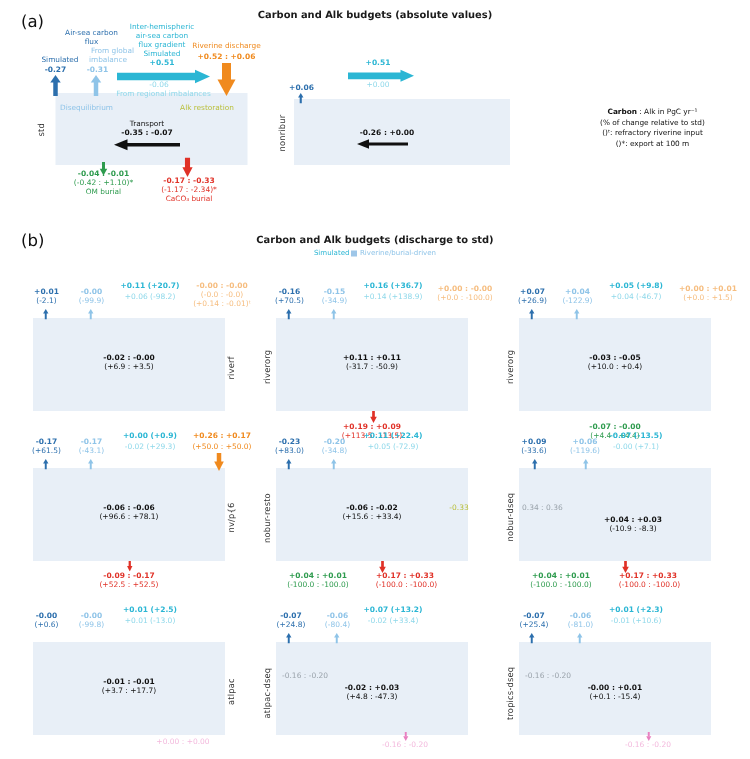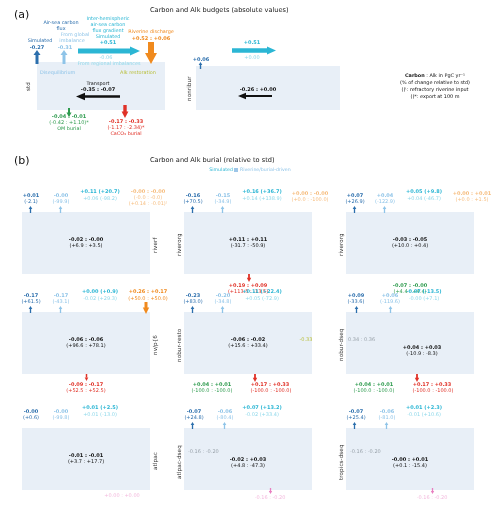--- a/index.html
+++ b/index.html
@@ -1,20 +1,20 @@
 <!DOCTYPE html>
 <html><head>
 <meta charset="utf-8">
 <style>
   html,body{margin:0;padding:0;background:#fff;}
   body{width:500px;height:506px;position:relative;
        font-family:"DejaVu Sans","Liberation Sans",sans-serif;
        color:#222;overflow:hidden;}
   .abs{position:absolute;}
-  .ttl{font-size:6.6px;color:#1a1a1a;}
+  .ttl{font-size:6.6px;color:#1a1a1a;text-align:center;font-weight:bold;}
   .panel-letter{font-size:11px;color:#111;}
   .box{position:absolute;background:#e8eff7;}
   .rowlab{position:absolute;font-size:5.6px;color:#333;
           writing-mode:vertical-rl;transform:rotate(180deg);
           text-align:center;letter-spacing:.1px;}
   .num{position:absolute;font-size:5px;line-height:1.22;white-space:nowrap;text-align:center;}
   .num b{font-weight:bold;}
   .blue{color:#2c6fad;} .lblue{color:#8fc4e8;} .cyan{color:#2bb6d4;}
   .lcyan{color:#8fd8ea;} .orange{color:#f08a1e;} .lorange{color:#f6bd7f;}
   .green{color:#2e9b4e;} .red{color:#e03127;} .black{color:#111;} .gray{color:#9aa3ab;}
@@ -114,21 +114,21 @@
   </svg>
 
 <div class="lgd" style="left:374px;top:72px;width:122px;">
   <span style="font-weight:bold;">Carbon</span><span> : Alk in PgC yr⁻¹</span><br>
   <span>(% of change relative to std)</span><br>
   <span>()ᵗ: refractory riverine input</span><br>
   <span>()*: export at 100 m</span>
 </div>
 
 <div class="abs panel-letter" style="left:14px;top:154px;">(b)</div>
-<div class="abs ttl" style="left:150px;top:156px;width:200px;">Carbon and Alk burial (relative to std)</div>
+<div class="abs ttl" style="left:150px;top:156px;width:200px;">Carbon and Alk budgets (discharge to std)</div>
 <div class="subttl" style="left:180px;top:167px;width:140px;">
   <span class="cyan">Simulated</span>
   <span class="sq"></span>
   <span class="lblue">Riverine/burial-driven</span>
 </div>
 
 <div class="box" style="left:22px;top:212px;width:128px;height:62px;"></div>
 <div class="rowlab" style="left:152px;top:228px;height:34px;">riverf</div>
 <div class="num blue" style="left:16px;top:192px;width:30px;"><b>+0.01</b><br><span>(-2.1)</span></div>
 <div class="num lblue" style="left:46px;top:192px;width:30px;"><b>-0.00</b><br><span>(-99.9)</span></div>

